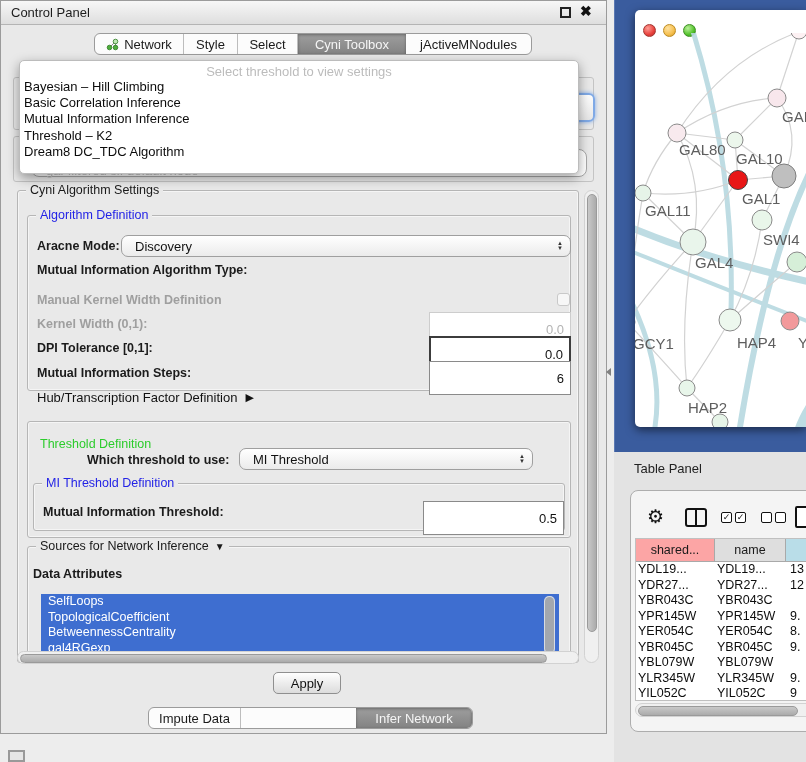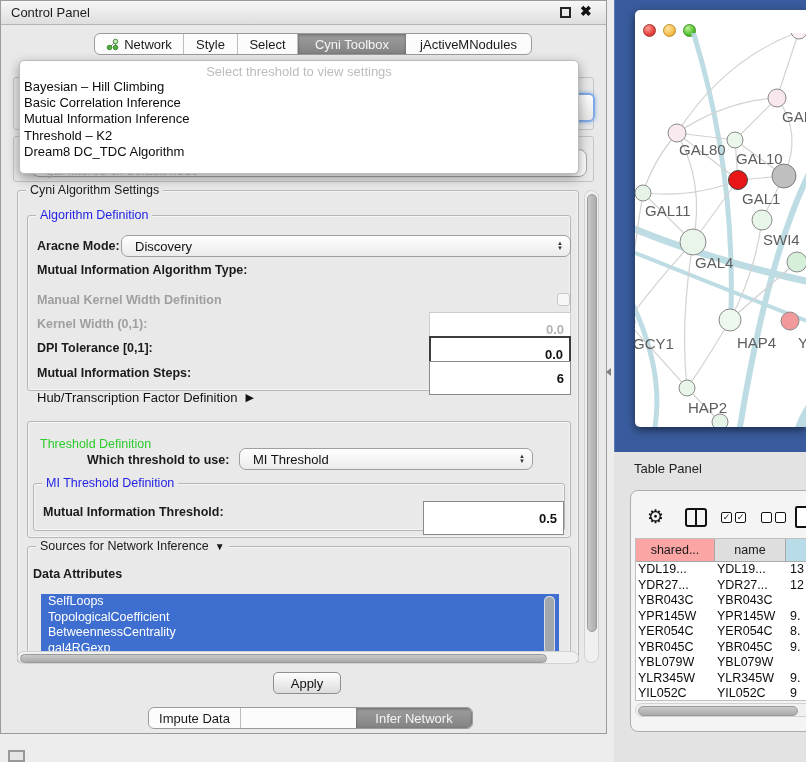--- a/index.html
+++ b/index.html
@@ -40,21 +40,21 @@
 
   .combo { position:absolute; background:linear-gradient(#ffffff,#ebebeb);
     border:1px solid #9f9f9f; border-radius:7px; font-size:13px; color:#111;
     display:flex; align-items:center; padding:0 24px 0 13px; }
   .combo .arr { position:absolute; right:7px; top:50%; transform:translateY(-50%);
     display:flex; flex-direction:column; align-items:center; font-size:6px;
     line-height:5px; color:#333; }
 
   .fld { position:absolute; background:#fff; border:1px solid #8a8a8a;
     font-size:13px; color:#111; display:flex; align-items:center;
-    justify-content:flex-end; padding:16px 6px;font-weight:bold; }
+    justify-content:flex-end; padding:16px 6px; }
   .fld.dis { border-color:#cdcdcd; color:#b4b4b4; }
   .fld.focus { border:2px solid #3c3c3c; }
 
   
   .dd { left:18px; top:59px; width:560px; height:114px; background:#ffffff;
     border:1px solid #bcbcbc; border-radius:5px;
     box-shadow:0 4px 12px rgba(0,0,0,.38); z-index:30; }
   .dd-ph { position:absolute; top:3px; left:0; width:100%; text-align:center;
     font-size:13px; color:#bcbcbc; }
   .dd-list { position:absolute; top:18px; left:3px; right:3px; }

